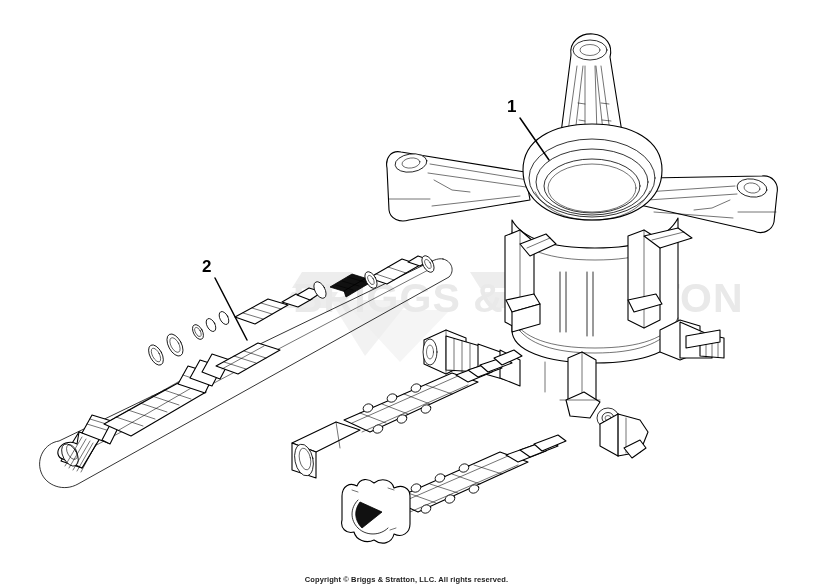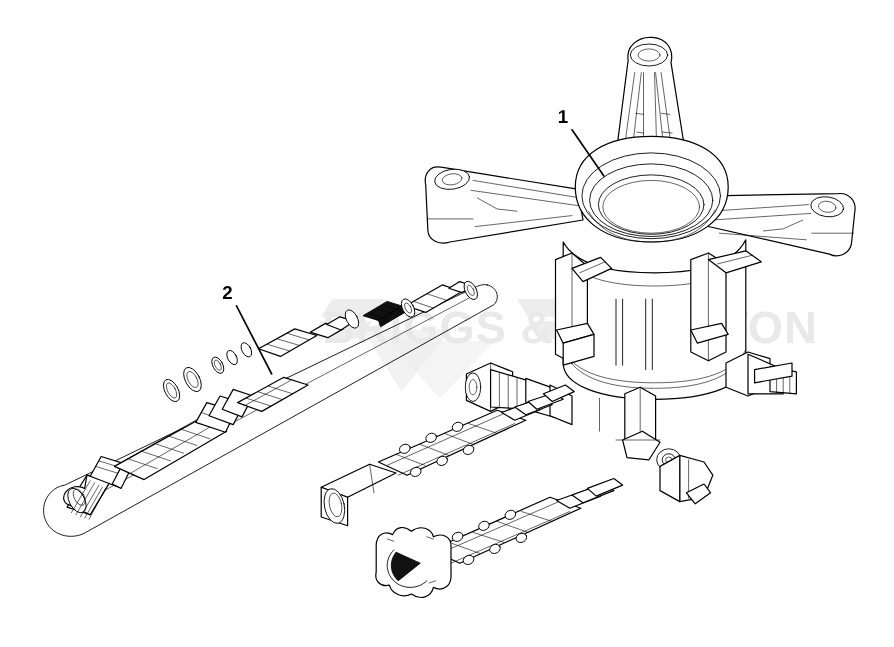--- a/index.html
+++ b/index.html
@@ -382,14 +382,15 @@
       <text class="callout-num" x="507" y="112">1</text>
     </g>
 
     <g>
       <line class="ln-bold" x1="215" y1="278" x2="247" y2="340"></line>
       <text class="callout-num" x="202" y="272">2</text>
     </g>
 
   </svg>
 
+  <div id="footer-copyright">Copyright © Briggs &amp; Stratton, LLC. All rights reserved.</div>
 
 </div>
 
 </body></html>

